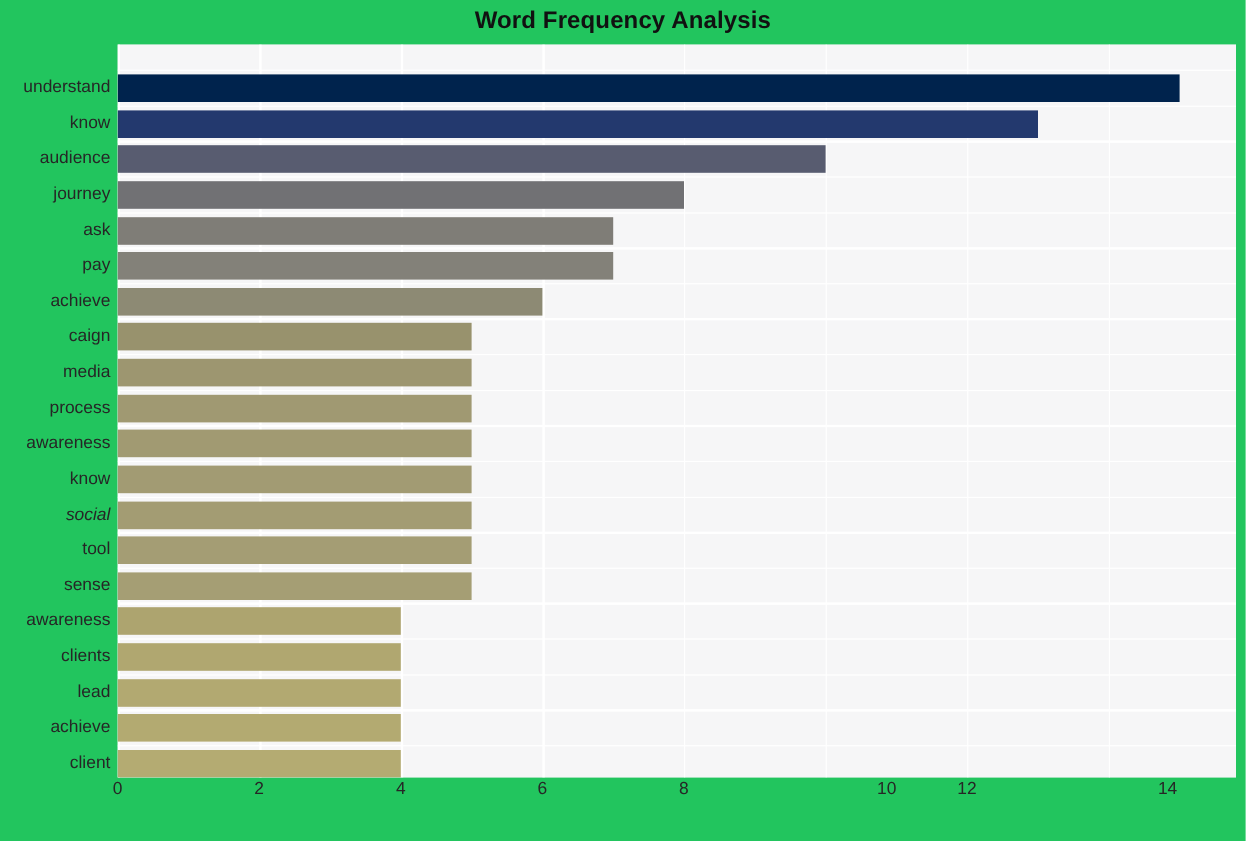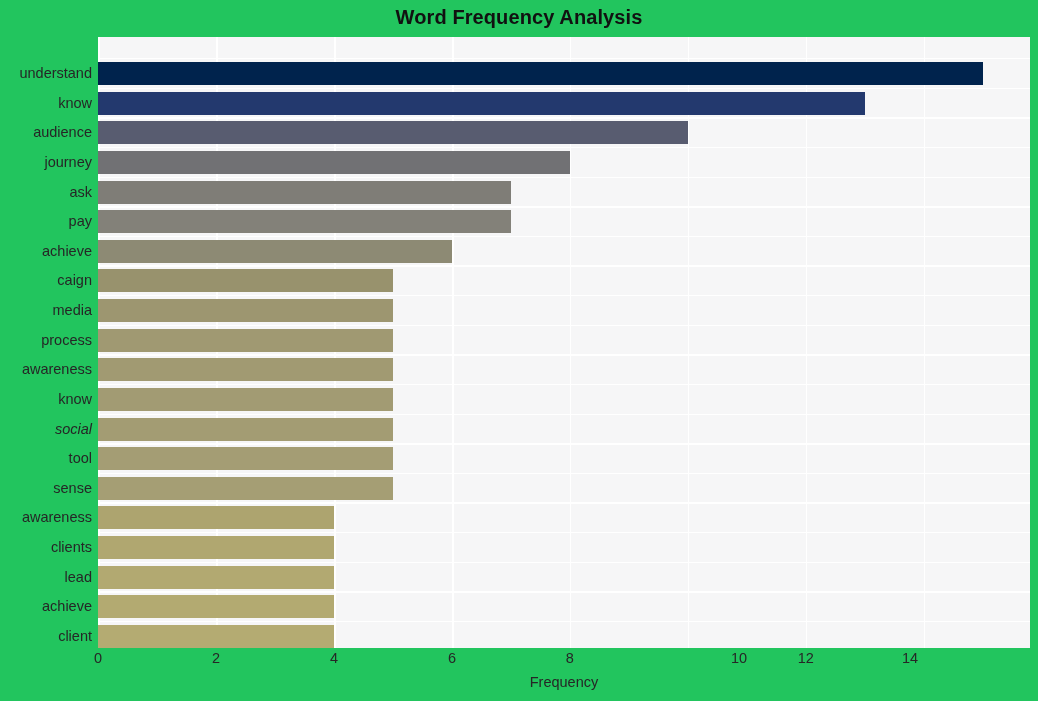--- a/index.html
+++ b/index.html
@@ -201,18 +201,17 @@
     </div>
 
   <div id="xtick-layer">
       <div class="xtick" style="left: 98px;">0</div>
       <div class="xtick" style="left: 215.975px;">2</div>
       <div class="xtick" style="left: 333.949px;">4</div>
       <div class="xtick" style="left: 451.924px;">6</div>
       <div class="xtick" style="left: 569.899px;">8</div>
       <div class="xtick" style="left: 727px; margin-left: 12px;">10</div>
       <div class="xtick" style="left: 805.848px;">12</div>
-      <div class="xtick" style="left: 910px;">14</div>
+      <div class="xtick" style="left: 973px;">14</div>
     </div>
 
-  <div id="xaxis-label">Frequency</div>
 
 </div>
 
 </body></html>

